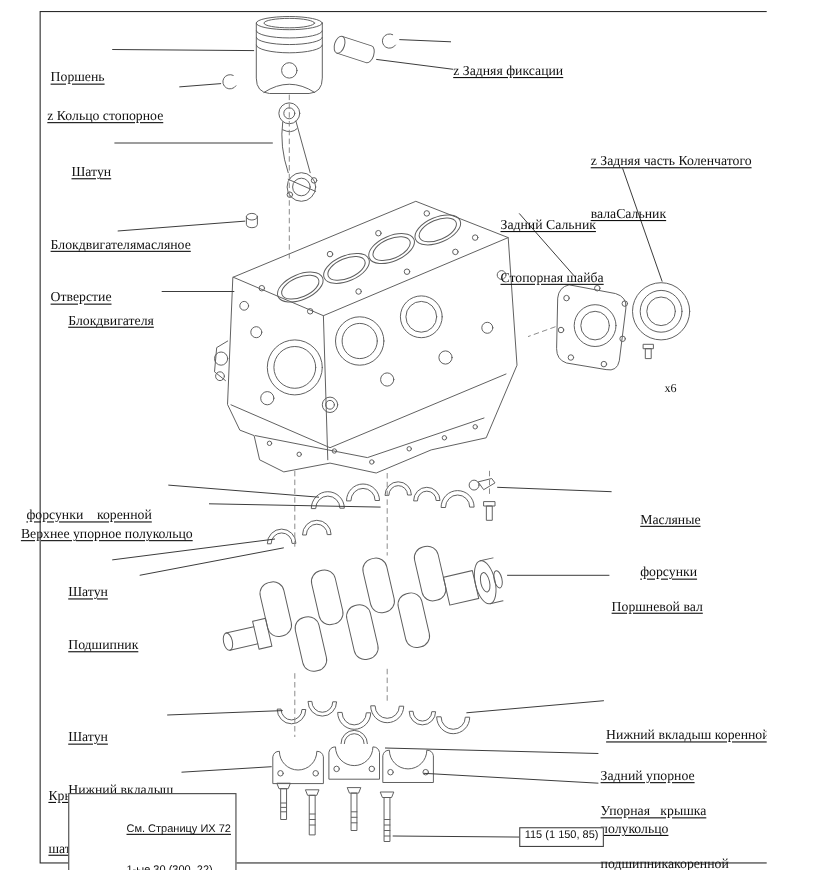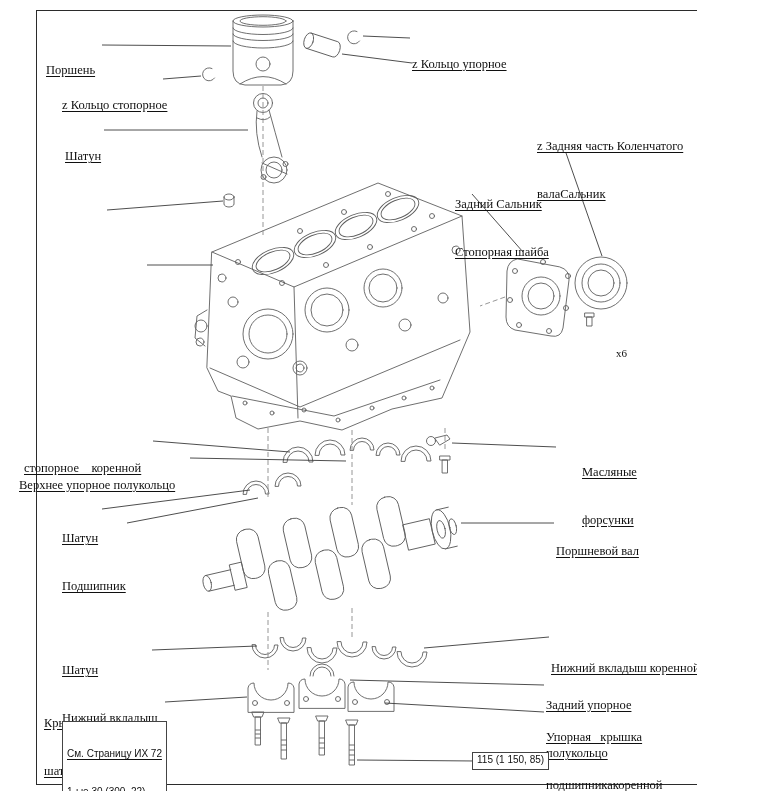--- a/index.html
+++ b/index.html
@@ -11,27 +11,27 @@
     position:absolute; left:36px; top:10px; width:717px; height:773px;
     border:1px solid #2b2b2b; background:transparent;
   }
   svg.art { position:absolute; left:0; top:0; width:763px; height:791px; }
   .lbl {
     position:absolute; font-size:12.5px; line-height:16px; white-space:pre;
     color:#101010; cursor:pointer;
   }
   .lbl .ln { display:block; }
   .u { text-decoration:underline; text-underline-offset:2px; }
-  .small { font-size:11px;margin-left:12px; }
+  .small { font-size:11px; }
   .box-note {
     position:absolute; border:1px solid #444; background:#fff;
     font-family:"Liberation Sans", sans-serif; font-size:10px; line-height:12.5px;
     padding:1px 4px 2px 4px; color:#101010; white-space:pre;
   }
-  .box-note .row { display:block; }
+  .box-note .row { display:block;margin-left:48px; }
 </style>
 </head>
 <body>
 
 <div class="page">
   <div class="frame"></div>
 
   <svg class="art" viewBox="0 0 763 791">
 
     <g stroke="#5f5f5f" fill="none" stroke-width="0.9" stroke-linejoin="round" stroke-linecap="round">
@@ -259,51 +259,58 @@
       <line x1="544" y1="712" x2="385" y2="703"></line>
       <line x1="165" y1="702" x2="247" y2="697"></line>
       <line x1="476" y1="761" x2="357" y2="760"></line>
     </g>
   </svg>
 
   <div class="lbl" style="left:46px; top:30px">
     <span class="ln u">Поршень</span>
   </div>
 
-  <div class="lbl" style="left:62px; top:65px">
+  <div class="lbl" style="left:43px; top:65px">
     <span class="ln u">z Кольцо стопорное</span>
   </div>
 
   <div class="lbl" style="left:65px; top:116px">
     <span class="ln u">Шатун</span>
   </div>
 
   <div class="lbl" style="left:412px; top:24px">
-    <span class="ln u">z Кольцо упорное</span>
+    <span class="ln u">z Задняя фиксации</span>
   </div>
 
 
   <div class="lbl" style="left:537px; top:106px">
     <span class="ln u">z Задняя часть Коленчатого</span>
     <span class="ln u">валаСальник</span>
   </div>
 
   <div class="lbl" style="left:455px; top:164px">
     <span class="ln u">Задний Сальник</span>
     <span class="ln u">Стопорная шайба</span>
   </div>
 
-
+  <div class="lbl" style="left:46px; top:182px">
+    <span class="ln u">Блокдвигателямасляное</span>
+    <span class="ln u">Отверстие</span>
+  </div>
+
+  <div class="lbl" style="left:62px; top:251px">
+    <span class="ln u">Блокдвигателя</span>
+  </div>
 
   <div class="lbl small" style="left:604px; top:313px">
     <span class="ln">x6</span>
   </div>
 
   <div class="lbl" style="left:24px; top:428px">
-    <span class="ln u">стопорное    коренной</span>
+    <span class="ln u">форсунки    коренной</span>
   </div>
 
   <div class="lbl" style="left:19px; top:445px">
     <span class="ln u">Верхнее упорное полукольцо</span>
   </div>
 
   <div class="lbl" style="left:582px; top:432px">
     <span class="ln u">Масляные</span>
     <span class="ln u">форсунки</span>
   </div>

